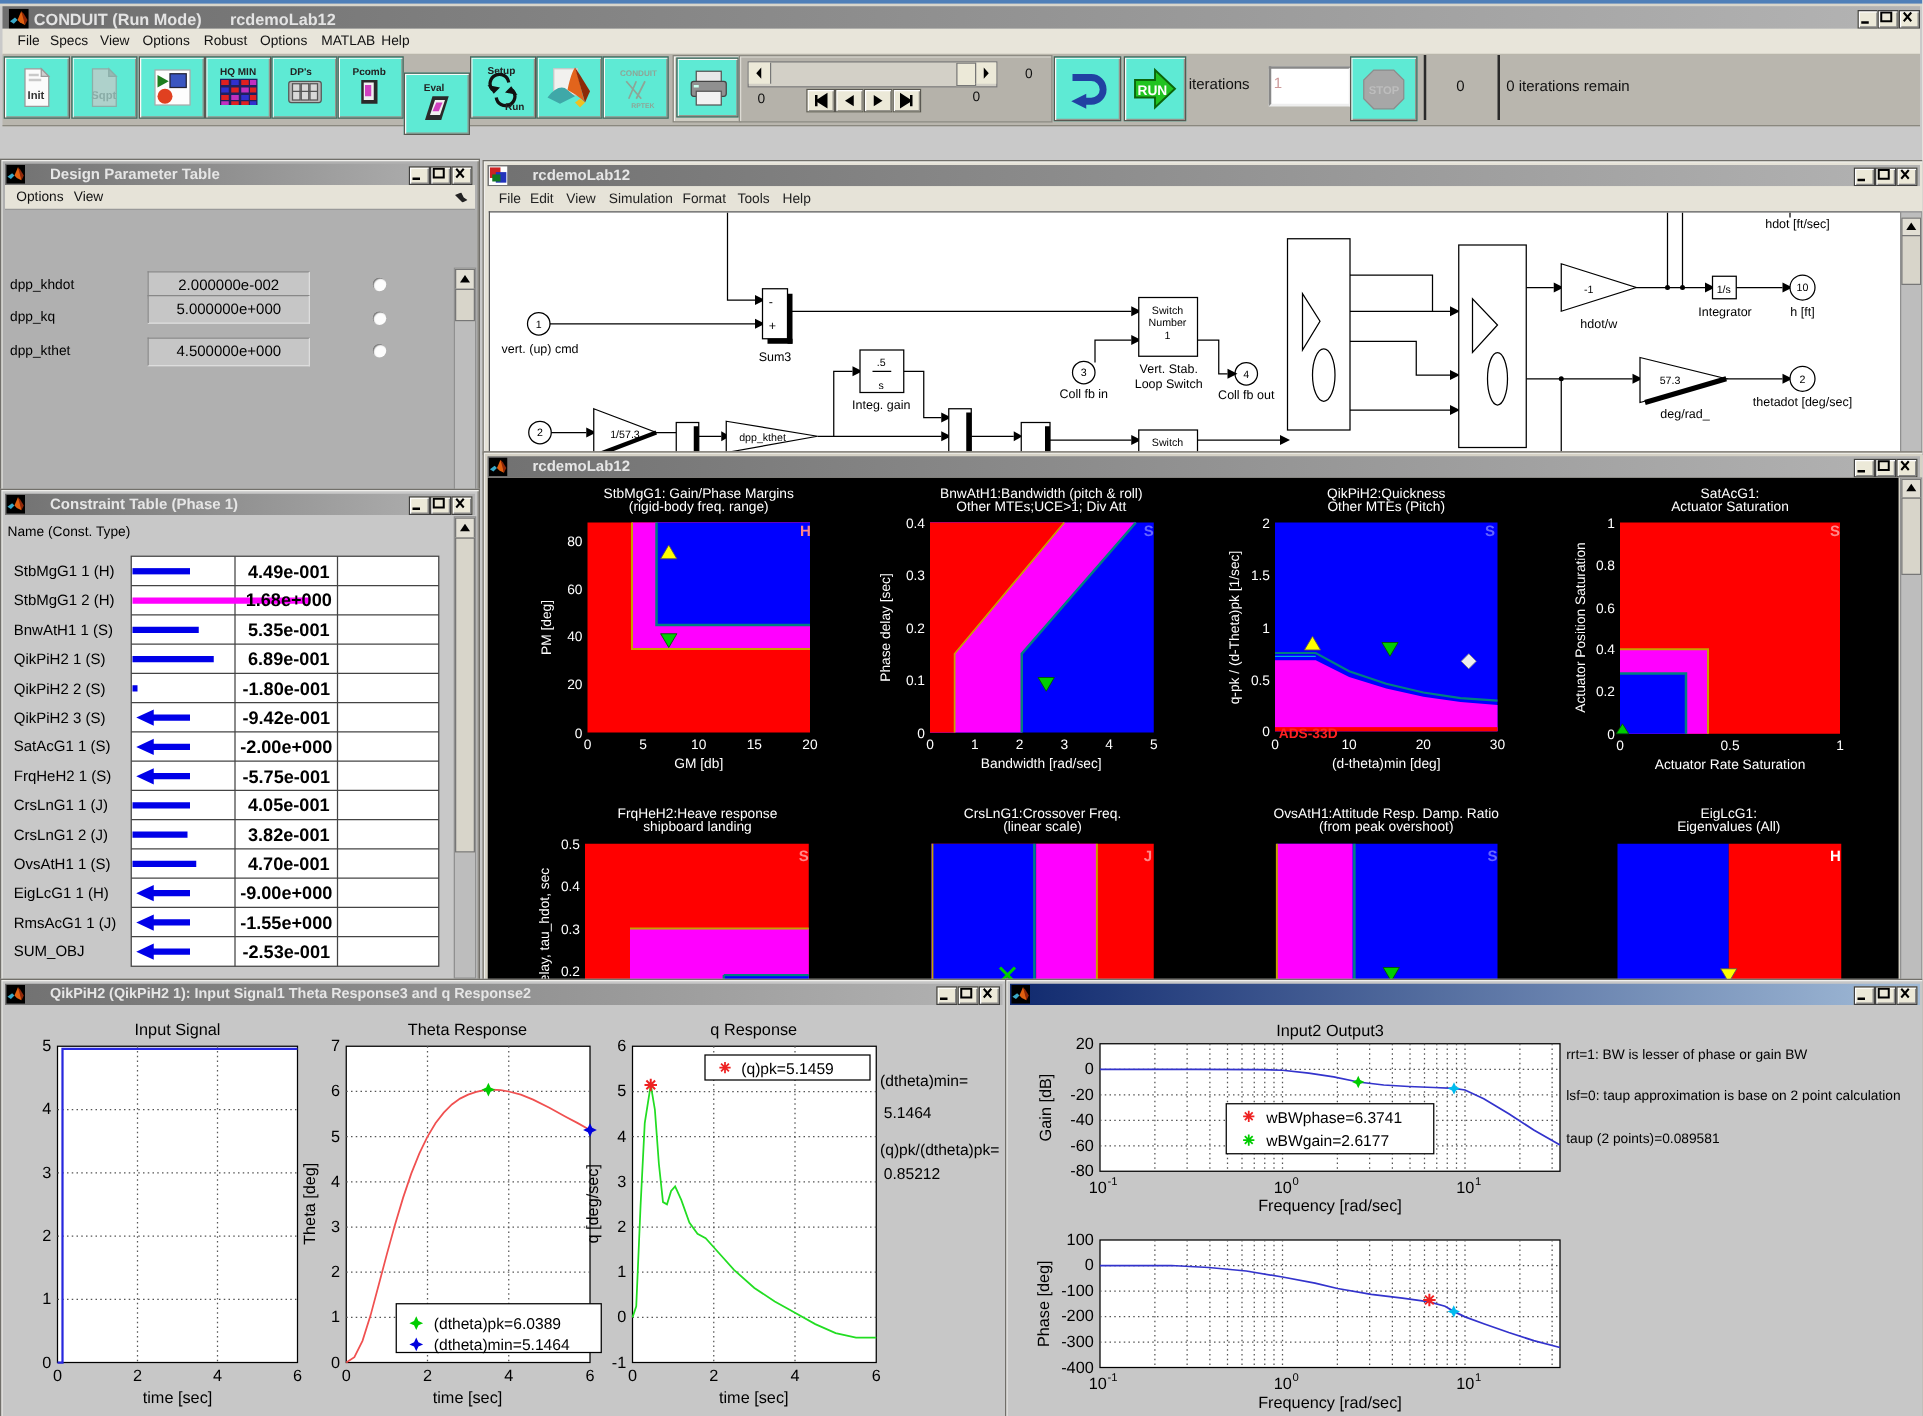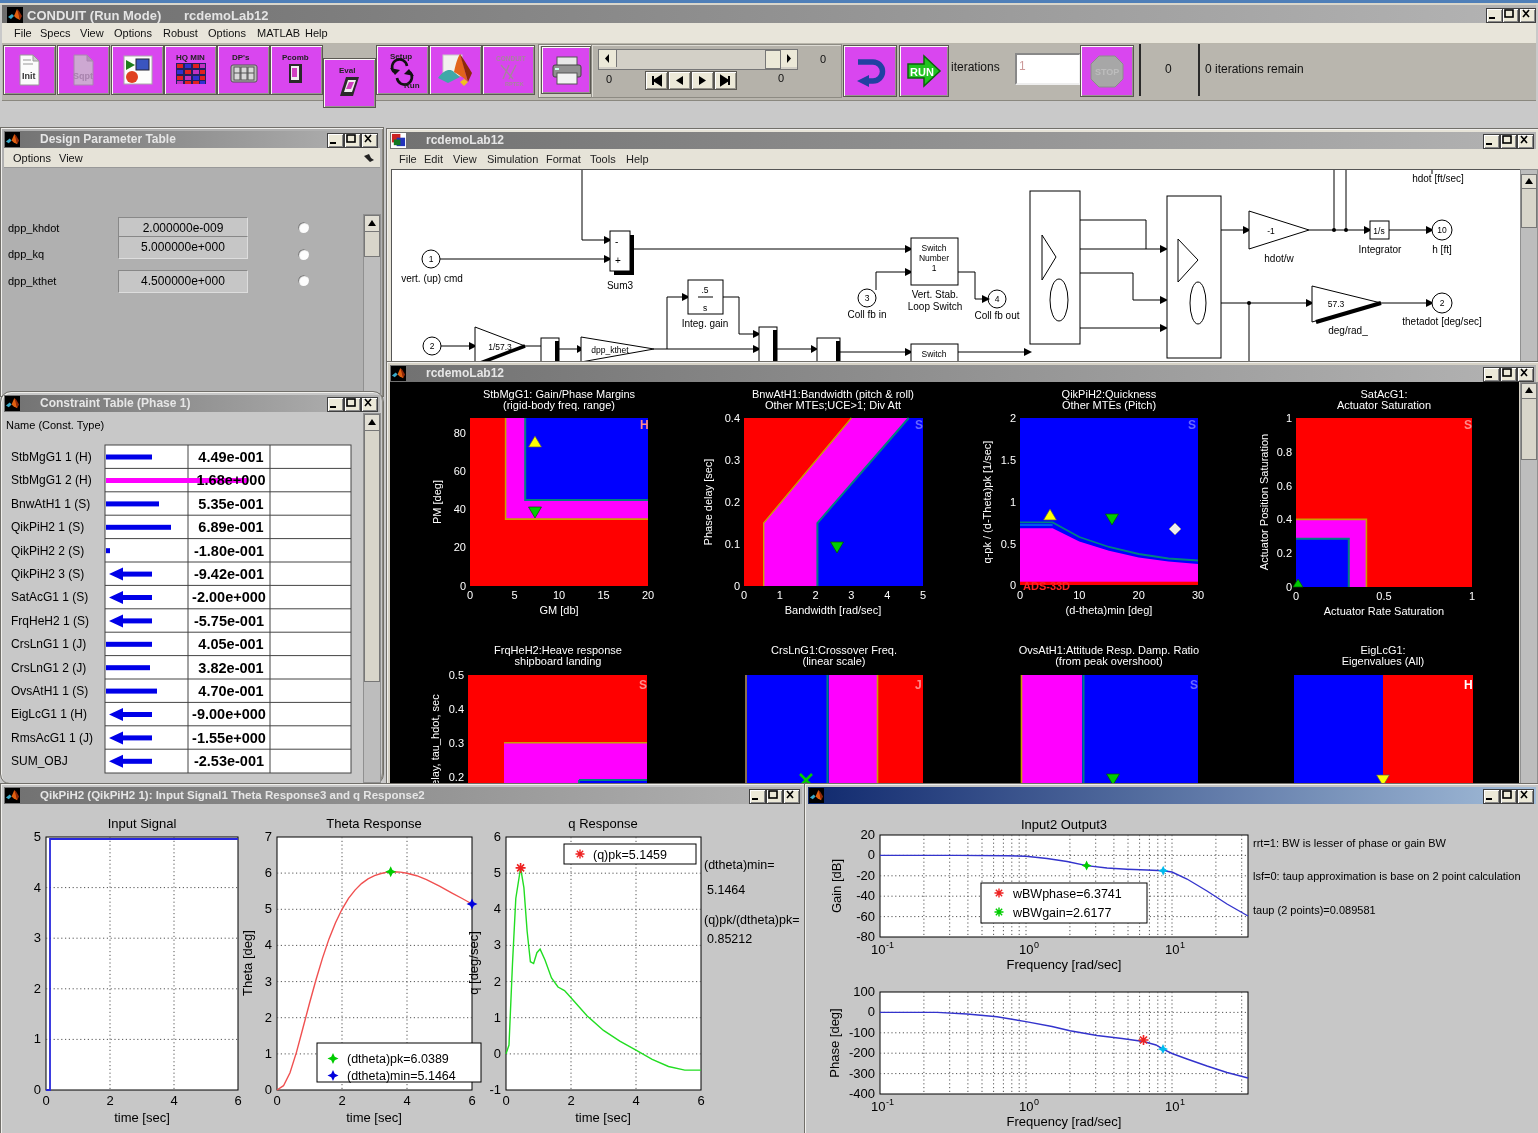--- a/index.html
+++ b/index.html
@@ -12,21 +12,21 @@
         background:linear-gradient(90deg,#717171,#b3b3b3);
         color:#e6e6e6;font-weight:bold;font-size:12px;line-height:17px;
         white-space:nowrap;overflow:hidden;}
   .tbar.active{background:linear-gradient(90deg,#10296e,#a2bcd8);color:#fff;}
   .tbtn{position:absolute;width:15px;height:13px;background:#ece9d8;
         border:1px solid #404040;box-shadow:inset 1px 1px 0 #fff, inset -1px -1px 0 #888;
         font-size:9px;line-height:11px;text-align:center;color:#000;font-weight:bold;}
   .ticon{position:absolute;left:1px;top:1px;width:15px;height:15px;}
   .ttext{position:absolute;left:36px;top:0;}
   svg{display:block;}
-  .toolbtn{position:absolute;background:#d946ef;border:1px solid #5a5852;
+  .toolbtn{position:absolute;background:#5eead4;border:1px solid #5a5852;
            box-shadow:inset 1px 1px 0 #fbfaf7, inset -1px -1px 0 #96948c;}
   .navbtn{position:absolute;top:26px;width:21px;height:17px;background:#ece9d8;
           border:1px solid #5a5852;box-shadow:inset 1px 1px 0 #fff, inset -1px -1px 0 #96948c;}
   .dpbox{position:absolute;left:117px;width:128px;height:21px;background:#c6c6c6;
          border:1px solid #888;border-bottom-color:#ddd;border-right-color:#ddd;
          font-size:12px;color:#000;text-align:center;line-height:21px;}
   .radio{position:absolute;left:297px;width:11px;height:11px;border-radius:50%;
          background:#fdfdfd;box-shadow:inset 1px 1px 1px #777;}
 </style>
 </head>
@@ -281,21 +281,21 @@
     </div>
     <div class="abs" style="left:3px;top:20px;width:376px;height:19px;background:#e6e3d8;border-bottom:1px solid #999;">
       <div class="abs" style="left:9px;top:4px;font-size:11px;color:#111;">Options</div>
       <div class="abs" style="left:55px;top:4px;font-size:11px;color:#111;">View</div>
       <svg class="abs" style="right:6px;top:6px;" width="10" height="8">
           <path d="M0 2 L5 0 L7 4 L10 6 L6 8 Z" fill="#222"></path>
         </svg>
     </div>
 
     <div class="abs" style="left:7px;top:94px;font-size:11px;color:#000;">dpp_khdot</div>
-    <div class="dpbox" style="top:89px;">2.000000e-009</div>
+    <div class="dpbox" style="top:89px;">2.000000e-002</div>
     <div class="radio" style="top:94px;"></div>
     <div class="abs" style="left:7px;top:120px;font-size:11px;color:#000;">dpp_kq</div>
     <div class="dpbox" style="top:108px;">5.000000e+000</div>
     <div class="radio" style="top:121px;"></div>
     <div class="abs" style="left:7px;top:147px;font-size:11px;color:#000;">dpp_kthet</div>
     <div class="dpbox" style="top:142px;">4.500000e+000</div>
     <div class="radio" style="top:147px;"></div>
 
     <div class="abs" style="left:362px;top:86px;width:16px;height:178px;background:#bdbdbd;border:1px solid #909090;">
       <div class="abs" style="left:0;top:0;width:14px;height:15px;background:#e2dfd4;border:1px solid #777;">
@@ -690,21 +690,21 @@
     <div class="abs" style="left:1133px;top:20px;width:16px;height:749px;background:#bdbdbd;border:1px solid #909090;">
       <div class="abs" style="left:0;top:0px;width:14px;height:14px;background:#e2dfd4;border:1px solid #777;">
           <svg width="14" height="14">
             <path d="M7 3 L3 9 L11 9 Z" fill="#000"></path>
           </svg>
         </div>
       <div class="abs" style="left:0;top:15px;width:14px;height:60px;background:#d8d5ca;border:1px solid #777;"></div>
     </div>
   </div>
 
-  <div class="win" id="conwin" style="left:0px;top:391px;width:382px;height:392px;background:#c8c8c8;border-radius:11px;">
+  <div class="win" id="conwin" style="left:0px;top:391px;width:382px;height:392px;background:#c8c8c8;">
     <div class="tbar">
       <svg class="ticon" viewBox="0 0 16 16">
           <rect width="16" height="16" fill="#000"></rect>
         <path d="M1 10 L5 7 L7 9 L4 12 Z" fill="#3aa9c9"></path>
         <path d="M7 9 L10 2 L12 6 L13 13 L9 11 Z" fill="#e06010"></path>
         <path d="M10 2 L13 13 L15 9 L12 4 Z" fill="#902808"></path>
         </svg>
       <div class="ttext">Constraint Table (Phase 1)</div>
       <div class="tbtn" style="right:36px;top:2px;">
           <svg width="13" height="11">

